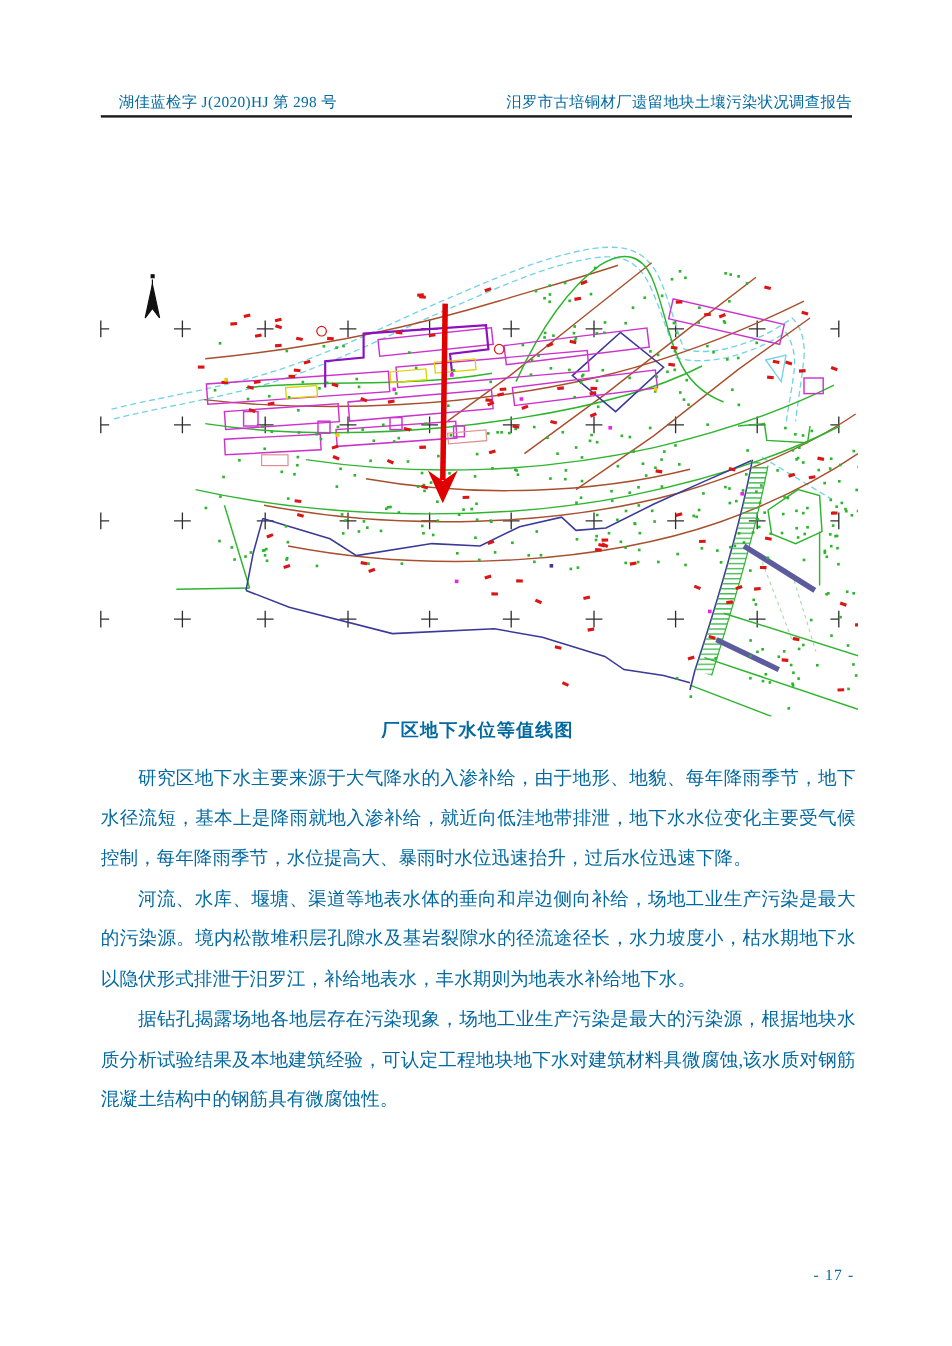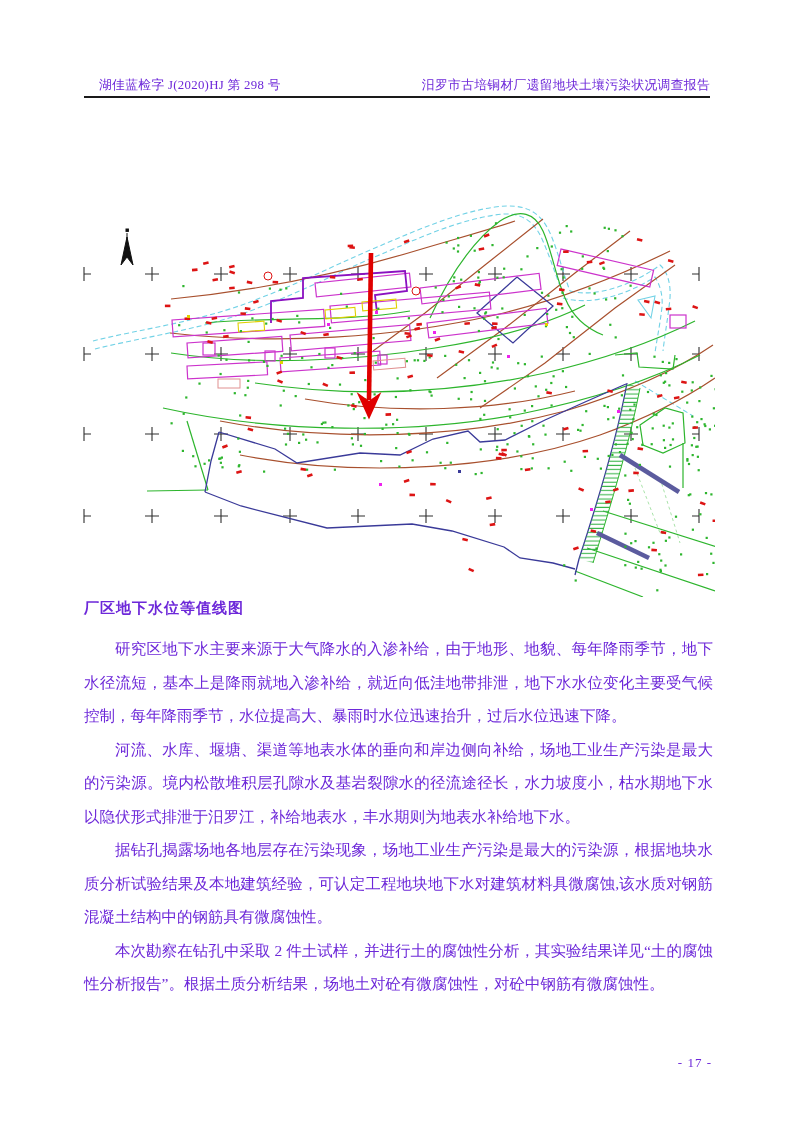--- a/index.html
+++ b/index.html
@@ -1,26 +1,26 @@
 <!DOCTYPE html>
 <html><head>
 <meta charset="utf-8">
 <style>
   html,body{margin:0;padding:0;background:#ffffff;}
   .page{position:relative;width:793px;height:1122px;background:#ffffff;overflow:hidden;
-        font-family:"Liberation Serif","DejaVu Serif",serif;color:#6d28d9;}
+        font-family:"Liberation Serif","DejaVu Serif",serif;color:#0369a1;}
   .hdr{position:absolute;top:77px;left:84px;right:83px;display:flex;justify-content:space-between;
        font-size:12.8px;letter-spacing:0.3px;}
   .hdr-left{padding-left:15px;}
   .hdr-rule{position:absolute;top:96px;left:84px;right:83px;border-top:2px solid #1a1a1a;}
   .content{position:absolute;left:84px;top:106px;width:628px;font-size:15.5px;line-height:31px;
            text-align:justify;}
   .content p{margin:0;text-indent:2em;}
   .map-wrap{position:absolute;left:75px;top:203px;width:640px;height:394px;}
-  .caption{position:absolute;left:84px;top:599px;width:628px;text-align:left;font-weight:bold;
+  .caption{position:absolute;left:84px;top:599px;width:628px;text-align:center;font-weight:bold;
            font-size:15px;letter-spacing:1px;}
   .bodytext{position:absolute;left:84px;top:632px;width:629px;font-size:15.5px;line-height:33.5px;
             text-align:justify;}
   .bodytext p{margin:0;text-indent:2em;}
   .pagenum{position:absolute;top:1055px;right:81px;font-size:13px;letter-spacing:1px;margin-left:28px;}
 </style>
 </head>
 <body>
 
 <div class="page">
@@ -623,17 +623,16 @@
       </g>
     </svg>
   </div>
 
   <div class="caption">厂区地下水位等值线图</div>
 
   <div class="bodytext">
     <p>研究区地下水主要来源于大气降水的入渗补给，由于地形、地貌、每年降雨季节，地下水径流短，基本上是降雨就地入渗补给，就近向低洼地带排泄，地下水水位变化主要受气候控制，每年降雨季节，水位提高大、暴雨时水位迅速抬升，过后水位迅速下降。</p>
     <p>河流、水库、堰塘、渠道等地表水体的垂向和岸边侧向补给，场地工业生产污染是最大的污染源。境内松散堆积层孔隙水及基岩裂隙水的径流途径长，水力坡度小，枯水期地下水以隐伏形式排泄于汨罗江，补给地表水，丰水期则为地表水补给地下水。</p>
     <p>据钻孔揭露场地各地层存在污染现象，场地工业生产污染是最大的污染源，根据地块水质分析试验结果及本地建筑经验，可认定工程地块地下水对建筑材料具微腐蚀,该水质对钢筋混凝土结构中的钢筋具有微腐蚀性。</p>
-    <p>本次勘察在钻孔中采取 2 件土试样，并进行土的腐蚀性分析，其实验结果详见“土的腐蚀性分析报告”。根据土质分析结果，场地土对砼有微腐蚀性，对砼中钢筋有微腐蚀性。</p>
   </div>
 
   <div class="pagenum">- 17 -</div>
 </div>
 
 </body></html>

